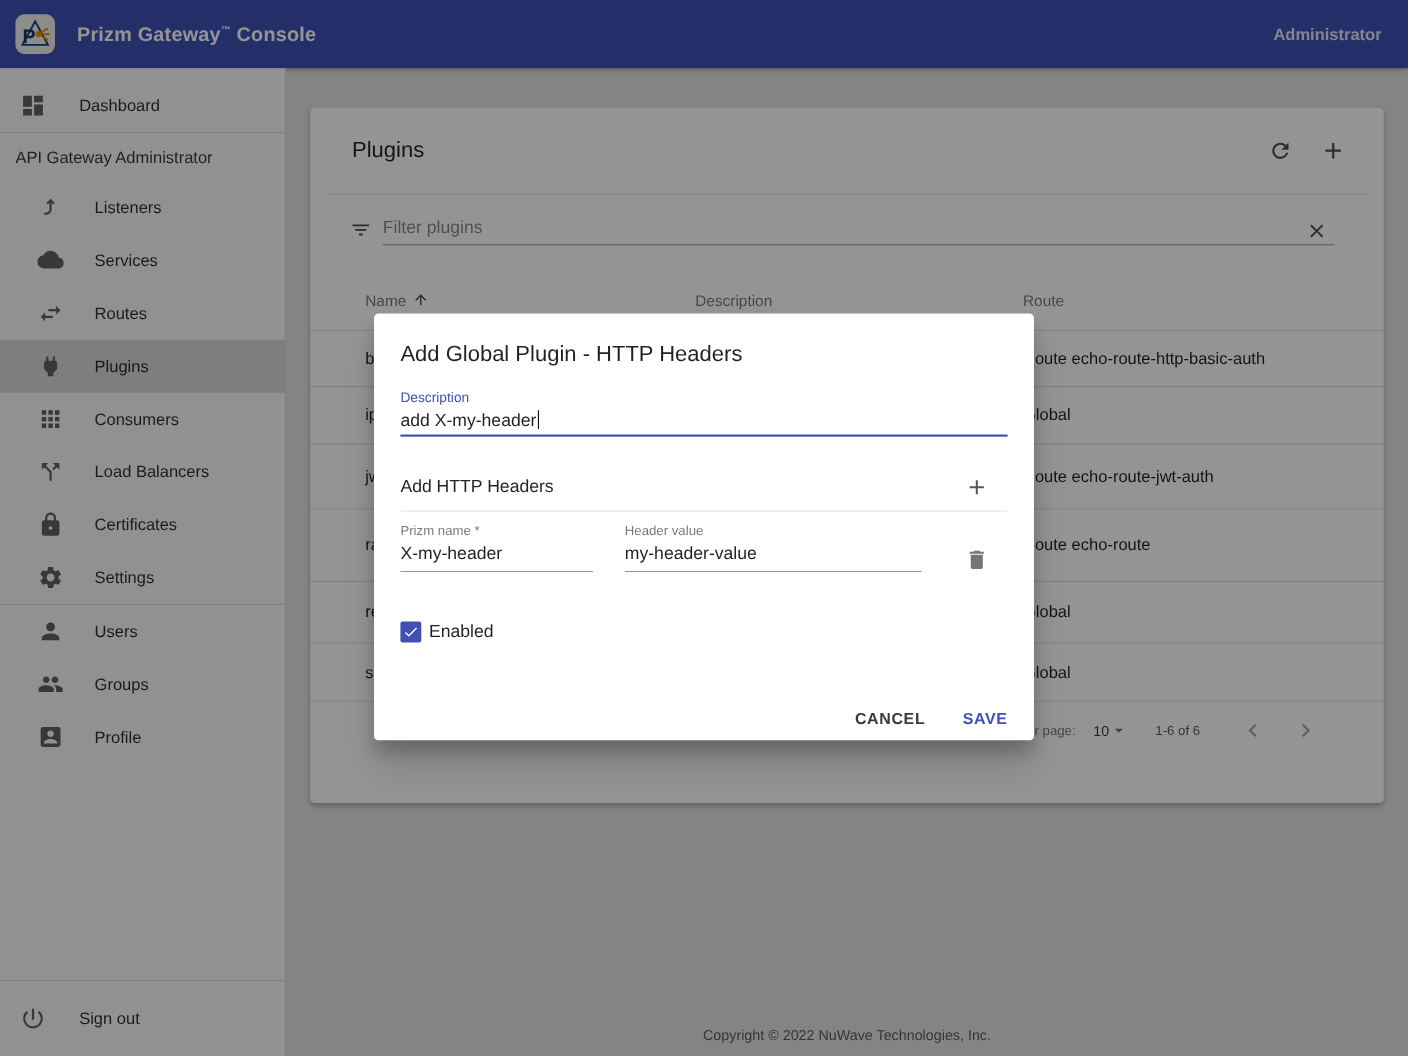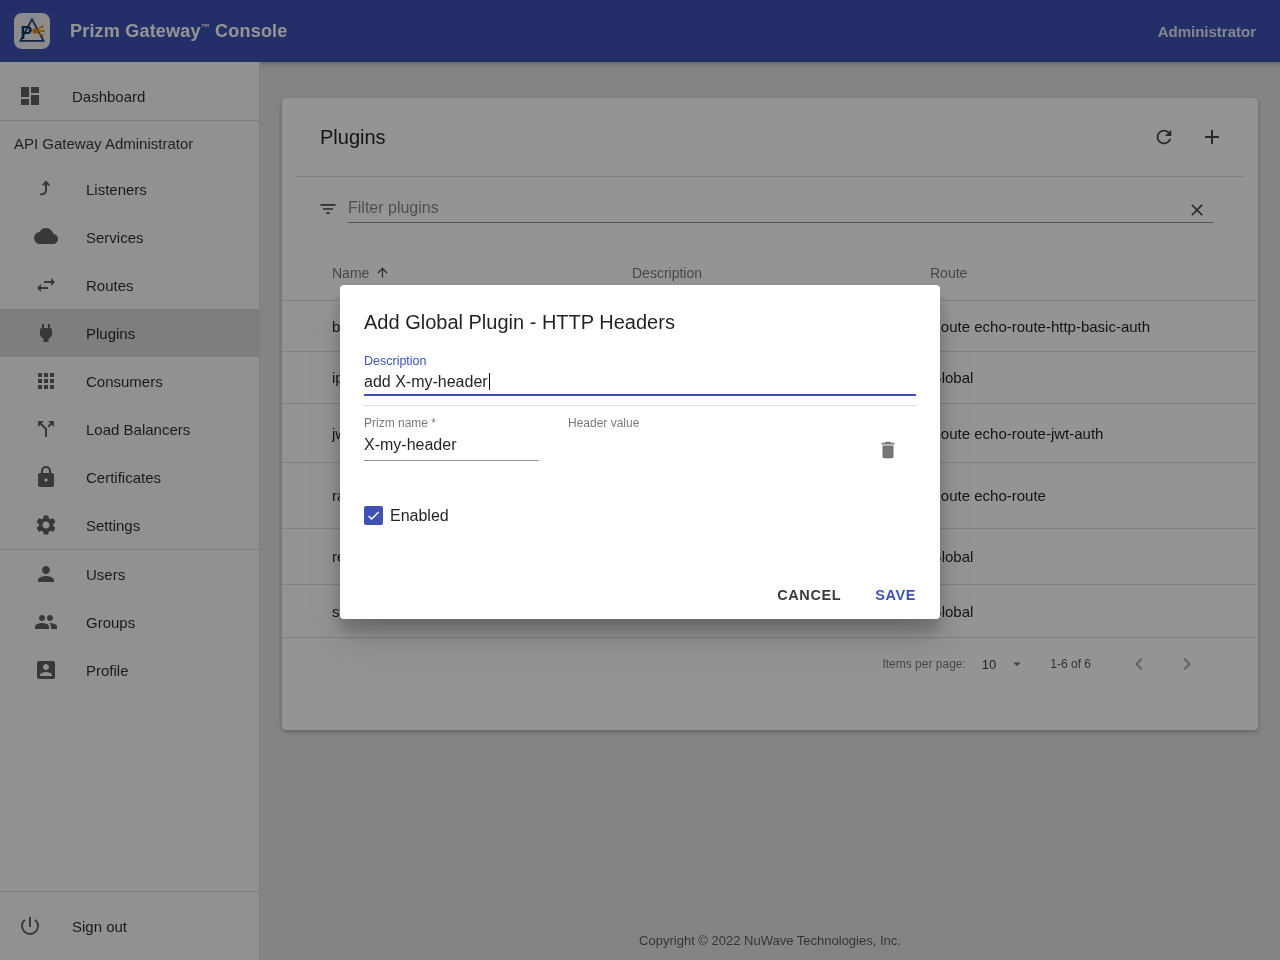--- a/index.html
+++ b/index.html
@@ -43,31 +43,31 @@
   .filter-clear { position:absolute; left:900px; top:18px; }
 
   .trow { display:grid; grid-template-columns:300px 298px 1fr; padding:0 28px 0 50px; align-items:center; border-bottom:1px solid rgba(0,0,0,.12); }
   .thead { height:56px; font-size:14px; color:rgba(0,0,0,.54); }
   .thead .sort { display:inline-flex; align-items:center; gap:6px; }
   .tcell { font-size:15px; color:rgba(0,0,0,.87); white-space:nowrap; overflow:visible; }
   .r1{height:51px;} .r2{height:52px;} .r3{height:59px;} .r4{height:66px;} .r5{height:56px;} .r6{height:53px;}
 
   .paginator { height:52px; display:flex; align-items:center; justify-content:flex-end; padding-right:59px; color:rgba(0,0,0,.54); }
   .pp-label { font-size:12px; }
-  .pp-select { display:flex; align-items:center; margin-left:16px; cursor:pointer;gap:12px; }
+  .pp-select { display:flex; align-items:center; margin-left:16px; cursor:pointer; }
   .pp-size { font-size:13px; color:rgba(0,0,0,.78); }
   .pp-range { font-size:12px; color:rgba(0,0,0,.68); margin-left:24px; }
   .pp-chev { width:24px; height:24px; margin-left:24px; cursor:pointer; }
   .pp-chev:first-of-type { margin-left:36px; }
 
   .copyright { position:absolute; left:0; width:100%; bottom:12px; text-align:center; font-size:13px; color:rgba(0,0,0,.62); }
 
   
   .backdrop { position:fixed; inset:0; background:rgba(0,0,0,.42); z-index:10; }
-  .dialog { position:fixed; left:340px; top:285px; width:600px; height:334px; background:#ffffff; border-radius:4px; z-index:20; box-shadow:0 11px 15px rgba(0,0,0,.2),0 24px 38px rgba(0,0,0,.14); padding:24px; }
+  .dialog { position:fixed; left:340px; top:285px; width:600px; height:388px; background:#ffffff; border-radius:4px; z-index:20; box-shadow:0 11px 15px rgba(0,0,0,.2),0 24px 38px rgba(0,0,0,.14); padding:24px; }
   .dlg-title { font-size:20px; line-height:26px; color:rgba(0,0,0,.87); }
   .fld-label { font-size:12.5px; color:#3f51b5; margin-top:19px; }
   .fld-value { font-size:16px; color:rgba(0,0,0,.87); margin-top:5px; padding-bottom:3px; border-bottom:2px solid #3f51b5; cursor:text; }
   .caret { display:inline-block; width:1.5px; height:17px; background:#111; vertical-align:-3px; margin-left:1px; }
   .hdr-section { margin-top:34px; display:flex; align-items:center; }
   .hdr-section .sec-lbl { font-size:16px; color:rgba(0,0,0,.87); flex:1; }
   .dlg-divider { height:1px; background:rgba(0,0,0,.12); margin-top:9px; }
   .hdr-row { display:flex; margin-top:10px; align-items:flex-start; }
   .hfield { display:flex; flex-direction:column; }
   .hfield .hlbl { font-size:12px; color:rgba(0,0,0,.54); }
@@ -293,29 +293,38 @@
 </main>
 
 <div class="backdrop"></div>
 
 <div class="dialog">
   <div class="dlg-title">Add Global Plugin - HTTP Headers</div>
 
   <div class="fld-label">Description</div>
   <div class="fld-value"><span>add X-my-header</span><span class="caret"></span></div>
 
+  <div class="hdr-section">
+    <span class="sec-lbl">Add HTTP Headers</span>
+    <button class="icon-btn" style="width:24px;height:24px;margin-right:16px;">
+      <svg width="22" height="22" viewBox="0 0 24 24" fill="#555">
+          <path d="M19 13h-6v6h-2v-6H5v-2h6V5h2v6h6v2z"></path>
+        </svg>
+    </button>
+  </div>
   <div class="dlg-divider"></div>
 
   <div class="hdr-row">
     <div class="hfield hf-name">
       <span class="hlbl">Prizm name *</span>
       <span class="hval">X-my-header</span>
     </div>
     <div class="hfield hf-value">
       <span class="hlbl">Header value</span>
+      <span class="hval">my-header-value</span>
     </div>
     <button class="icon-btn del-btn" style="width:24px;height:24px;">
       <svg width="22" height="22" viewBox="0 0 24 24" fill="#757575">
           <path d="M6 19c0 1.1.9 2 2 2h8c1.1 0 2-.9 2-2V7H6v12zM19 4h-3.5l-1-1h-5l-1 1H5v2h14V4z"></path>
         </svg>
     </button>
   </div>
 
   <div class="chk-row">
     <span class="checkbox">

